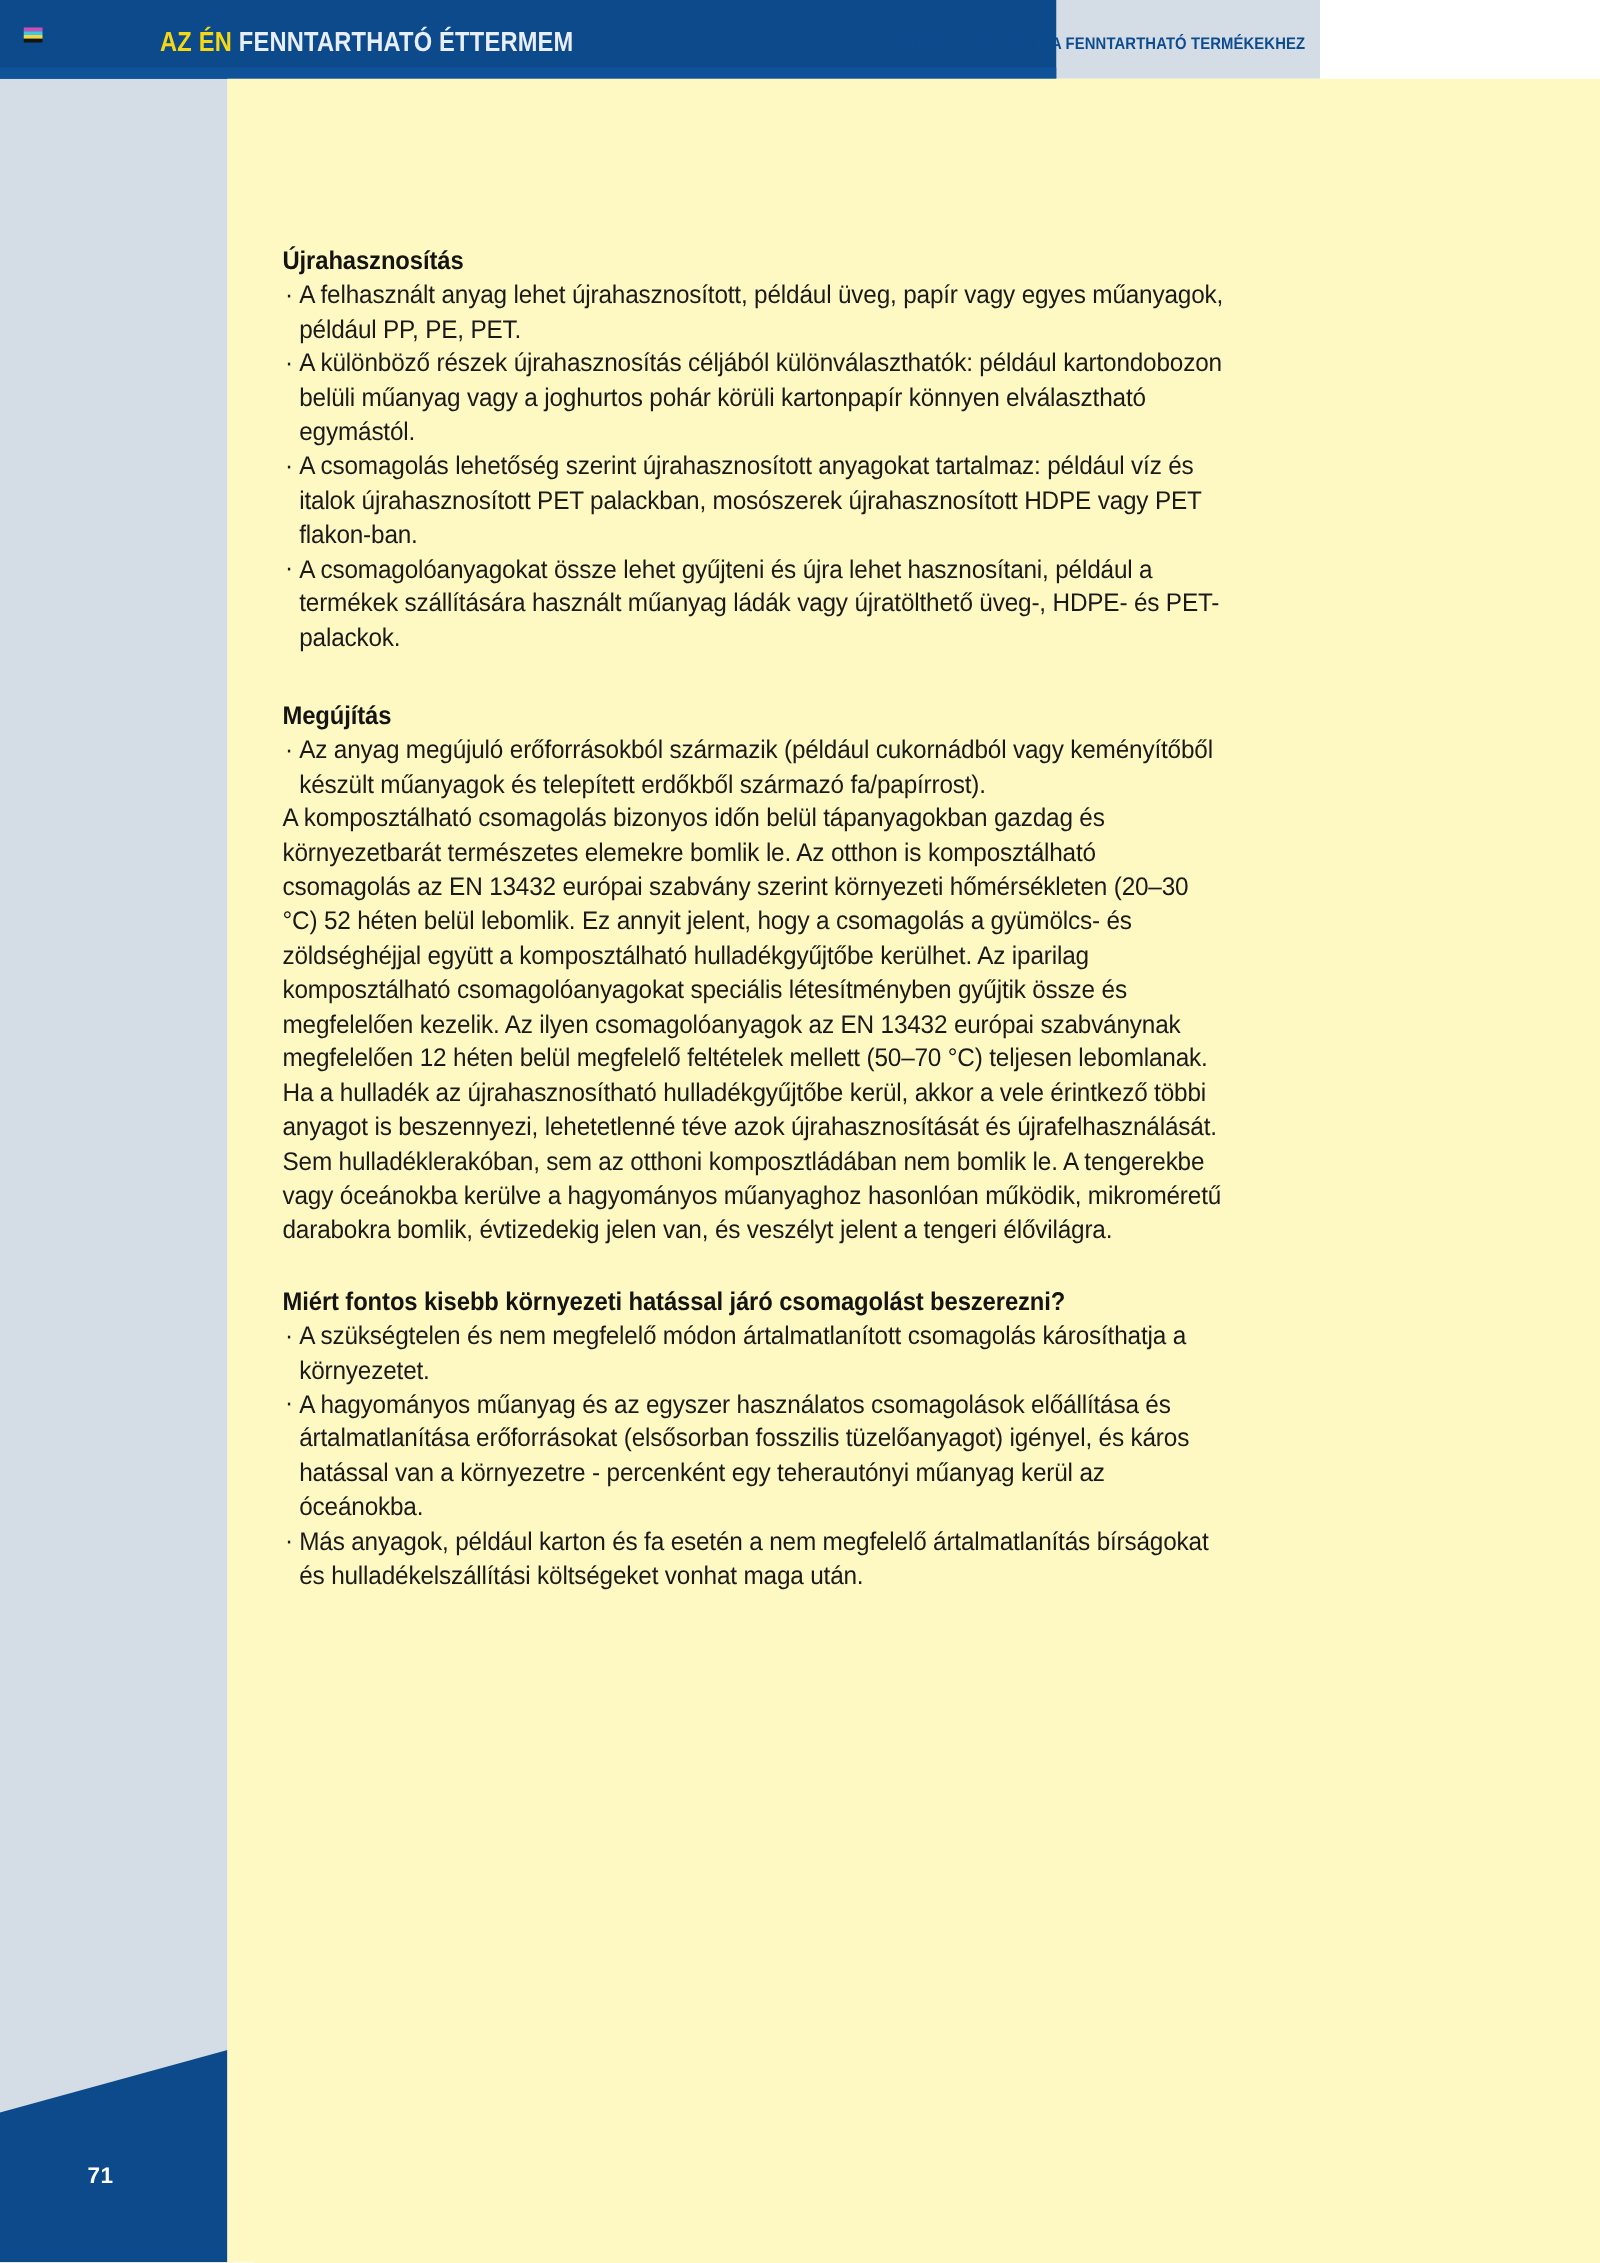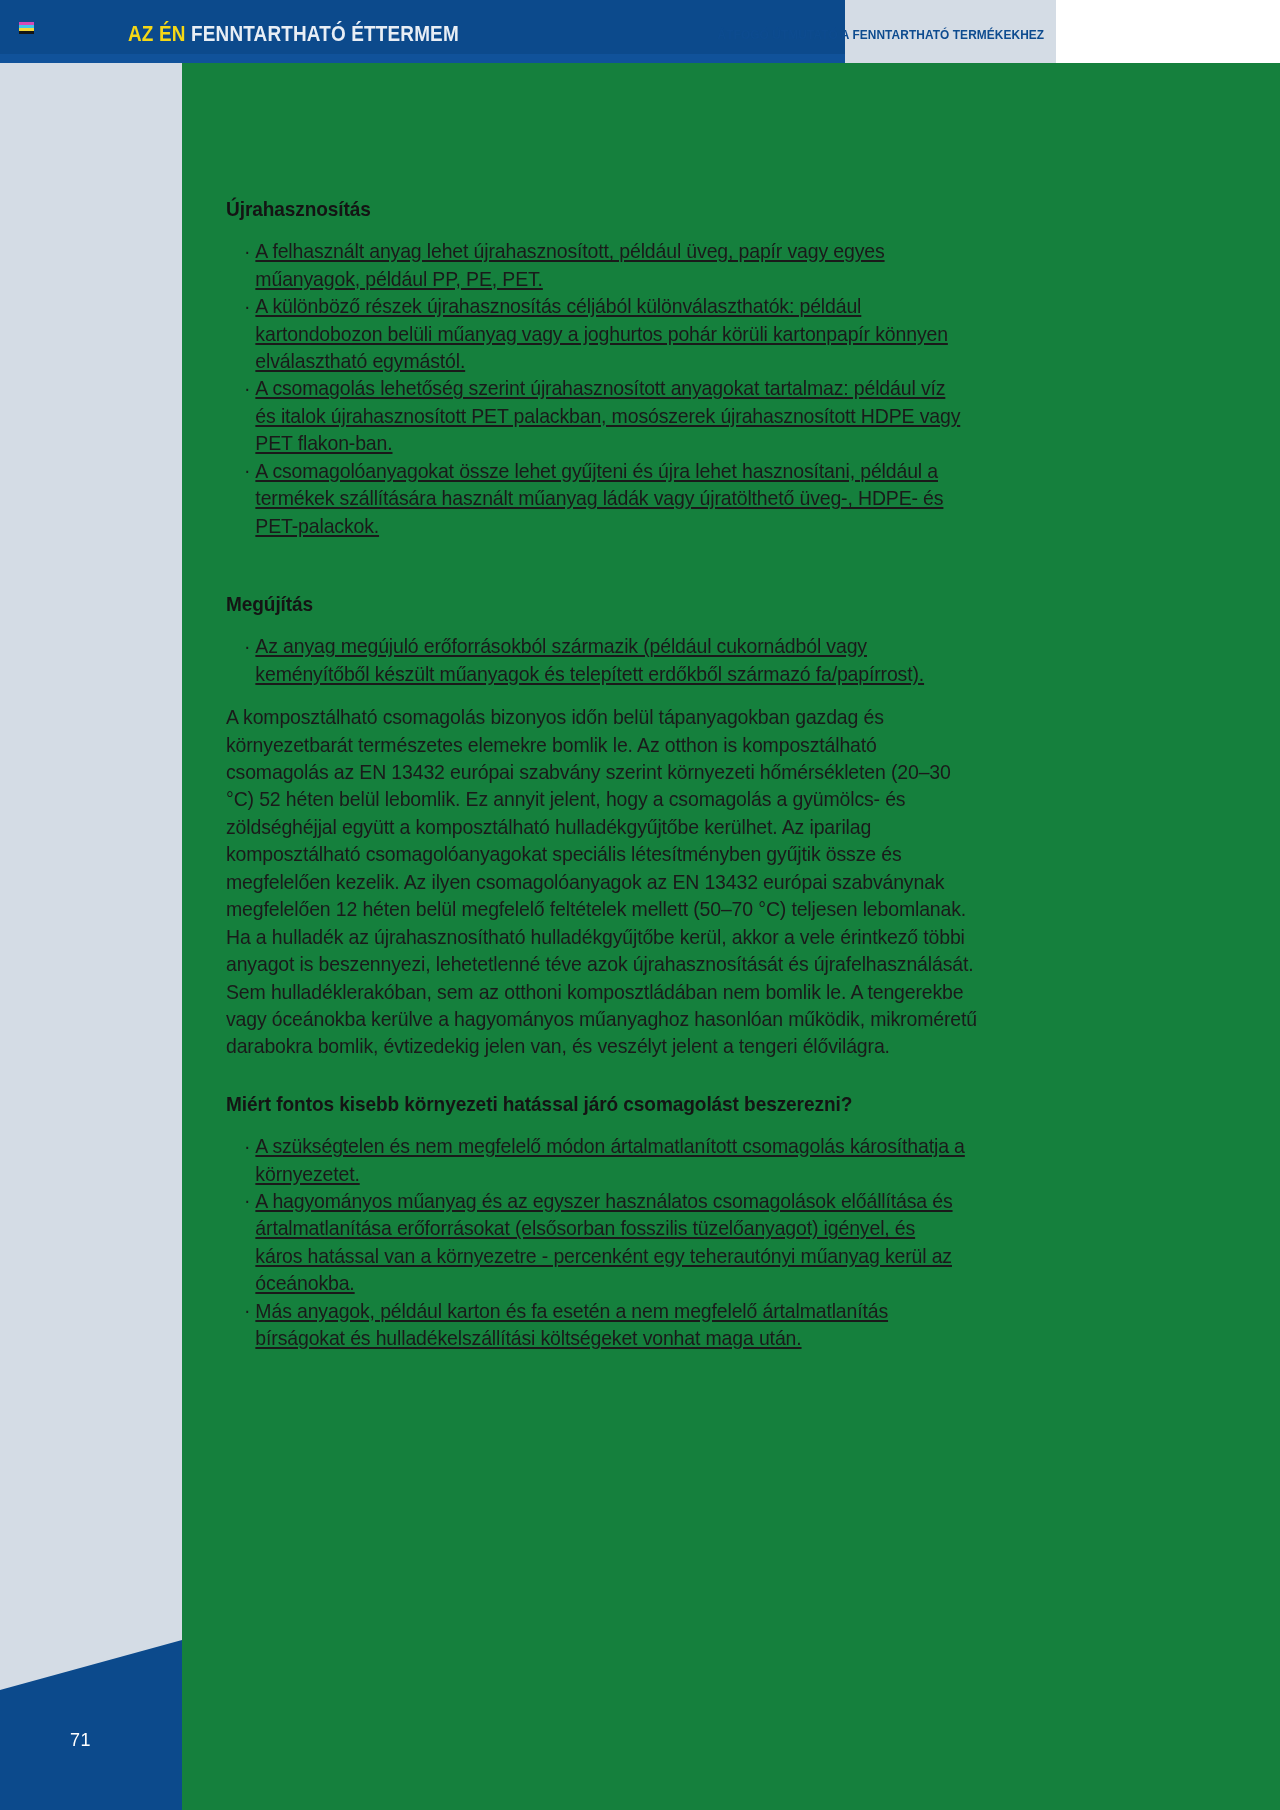--- a/index.html
+++ b/index.html
@@ -106,21 +106,21 @@
   .reg-mark i.c3 { background: #f2d83c; }
   .reg-mark i.c4 { background: #141414; }
 
   
   .content {
     position: absolute;
     left: 182px;
     top: 63px;
     width: 1098px;
     height: 1747px;
-    background: #15803d;
+    background: #fef9c3;
   }
 
   .text-col {
     position: absolute;
     left: 44px;
     top: 133px;
     width: 790px;
     color: #1a1a1a;
   }
 
@@ -129,24 +129,23 @@
     font-size: 20.5px;
     font-weight: bold;
     line-height: 1.28;
     letter-spacing: -0.1px;
     transform: scaleX(0.93);
     transform-origin: left top;
     color: #141414;
   }
 
   ul.bullets {
-    margin: 16px;
+    margin: 0;
     padding: 0;
     list-style: none;
-    text-decoration: underline;
   }
   ul.bullets li {
     position: relative;
     padding-left: 14px;
     font-size: 20.4px;
     line-height: 1.345;
     letter-spacing: -0.15px;
     color: #1a1a1a;
     margin: 0;
     transform: scaleX(0.955);
@@ -182,21 +181,21 @@
     width: 182px;
     height: 290px;
     overflow: hidden;
   }
   .footer-shape svg { display: block; }
   .page-num {
     position: absolute;
     left: 70px;
     bottom: 59px;
     font-size: 18px;
-    font-weight: normal;
+    font-weight: bold;
     color: #ffffff;
     letter-spacing: 0.4px;
   }
 </style>
 </head>
 <body>
 
 <div id="page">
 
   <div class="left-strip"></div>

